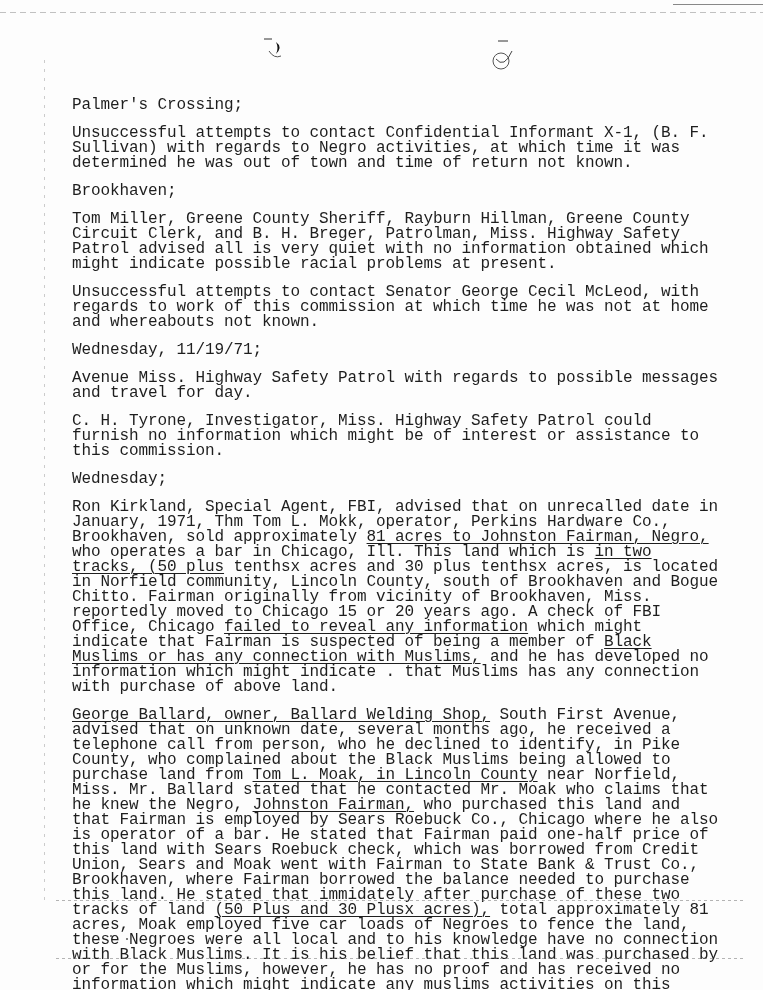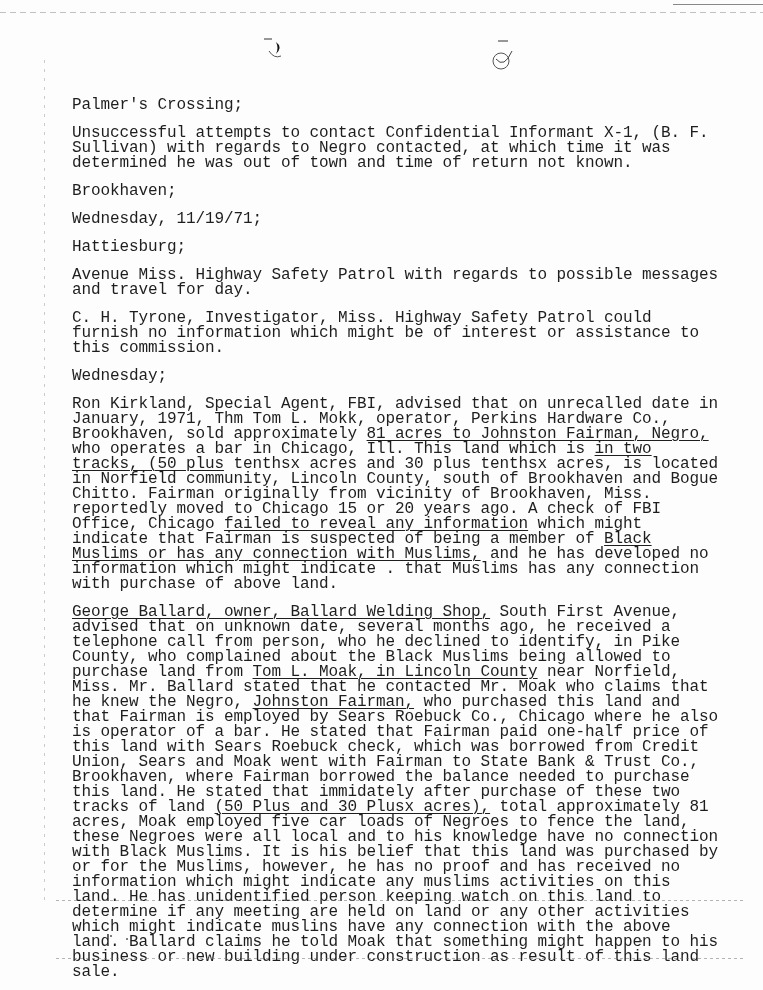--- a/index.html
+++ b/index.html
@@ -41,27 +41,28 @@
     <path d="M11 14 q5 8 12 5" stroke="#555" stroke-width="1" fill="none"></path>
   </svg>
   <svg class="mark mark-right" viewBox="0 0 40 40">
     <path d="M14 4 h10" stroke="#333" stroke-width="1" fill="none"></path>
     <circle cx="17" cy="24" r="8" stroke="#555" stroke-width="1" fill="none"></circle>
     <path d="M12 22 q8 10 16 -8" stroke="#444" stroke-width="1" fill="none"></path>
   </svg>
 
   <div class="text">
     <p class="heading">Palmer's Crossing;</p>
-    <p>Unsuccessful attempts to contact Confidential Informant X-1, (B. F. Sullivan) with regards to Negro contacted, at which time it was determined he was out of town and time of return not known.</p>
+    <p>Unsuccessful attempts to contact Confidential Informant X-1, (B. F. Sullivan) with regards to Negro activities, at which time it was determined he was out of town and time of return not known.</p>
 
     <p class="heading">Brookhaven;</p>
+    <p>Tom Miller, Greene County Sheriff, Rayburn Hillman, Greene County Circuit Clerk, and B. H. Breger, Patrolman, Miss. Highway Safety Patrol advised all is very quiet with no information obtained which might indicate possible racial problems at present.</p>
+    <p>Unsuccessful attempts to contact Senator George Cecil McLeod, with regards to work of this commission at which time he was not at home and whereabouts not known.</p>
 
     <p class="heading">Wednesday, 11/19/71;</p>
 
-    <p class="heading">Hattiesburg;</p>
     <p>Avenue Miss. Highway Safety Patrol with regards to possible messages and travel for day.</p>
     <p>C. H. Tyrone, Investigator, Miss. Highway Safety Patrol could furnish no information which might be of interest or assistance to this commission.</p>
 
     <p class="heading">Wednesday;</p>
 
     <p><span>Ron Kirkland, Special Agent, FBI,  advised that on unrecalled date in January, 1971, Thm Tom L. Mokk, operator, Perkins Hardware Co., Brookhaven, sold approximately </span><span class="u">81 acres to Johnston Fairman, Negro,</span><span> who operates a bar in Chicago, Ill.  This land which is </span><span class="u">in two tracks, (50 plus</span><span> tenthsx acres and 30 plus tenthsx acres, is located in Norfield community, Lincoln County, south of Brookhaven and Bogue Chitto.  Fairman originally from vicinity of  Brookhaven, Miss. reportedly moved to Chicago 15 or 20 years ago.  A check of FBI Office, Chicago </span><span class="u">failed to reveal any information</span><span> which might indicate that Fairman is suspected of being a member of </span><span class="u">Black Muslims or has any connection with Muslims,</span><span> and he has developed no information which might indicate . that Muslims has any connection with purchase of above land.</span></p>
 
     <p><span class="u">George Ballard, owner, Ballard Welding Shop,</span><span> South First Avenue, advised that on unknown date, several months ago, he received a telephone call from person, who he declined to identify, in Pike County, who complained about the Black Muslims being allowed to purchase land from </span><span class="u">Tom L. Moak, in Lincoln County</span><span> near Norfield, Miss.   Mr. Ballard stated that he contacted Mr. Moak who claims that he knew the Negro, </span><span class="u">Johnston Fairman,</span><span> who purchased this land and that Fairman is employed by Sears Roebuck Co., Chicago where he also is operator of a bar.  He stated that Fairman paid one-half price of this land with Sears Roebuck check, which was borrowed from Credit Union, Sears and Moak went with Fairman to State Bank &amp; Trust Co., Brookhaven, where Fairman borrowed the balance needed to purchase this land.   He stated that immidately after purchase of these two tracks of land </span><span class="u">(50 Plus and 30 Plusx acres),</span><span> total approximately 81 acres, Moak employed five car loads of Negroes to fence the land, these Negroes were all local and to his knowledge have no connection with Black Muslims.  It is his belief that this land was purchased by or for the Muslims, however, he has no proof and has received no information which might indicate any muslims activities on this land.  He has unidentified person keeping watch on this land to determine if any meeting are held on land or any other activities which might indicate muslins have any connection with the above land.   Ballard claims he told Moak that something might happen to his business or new building under construction as result of this land sale.</span></p>
   </div>
 

